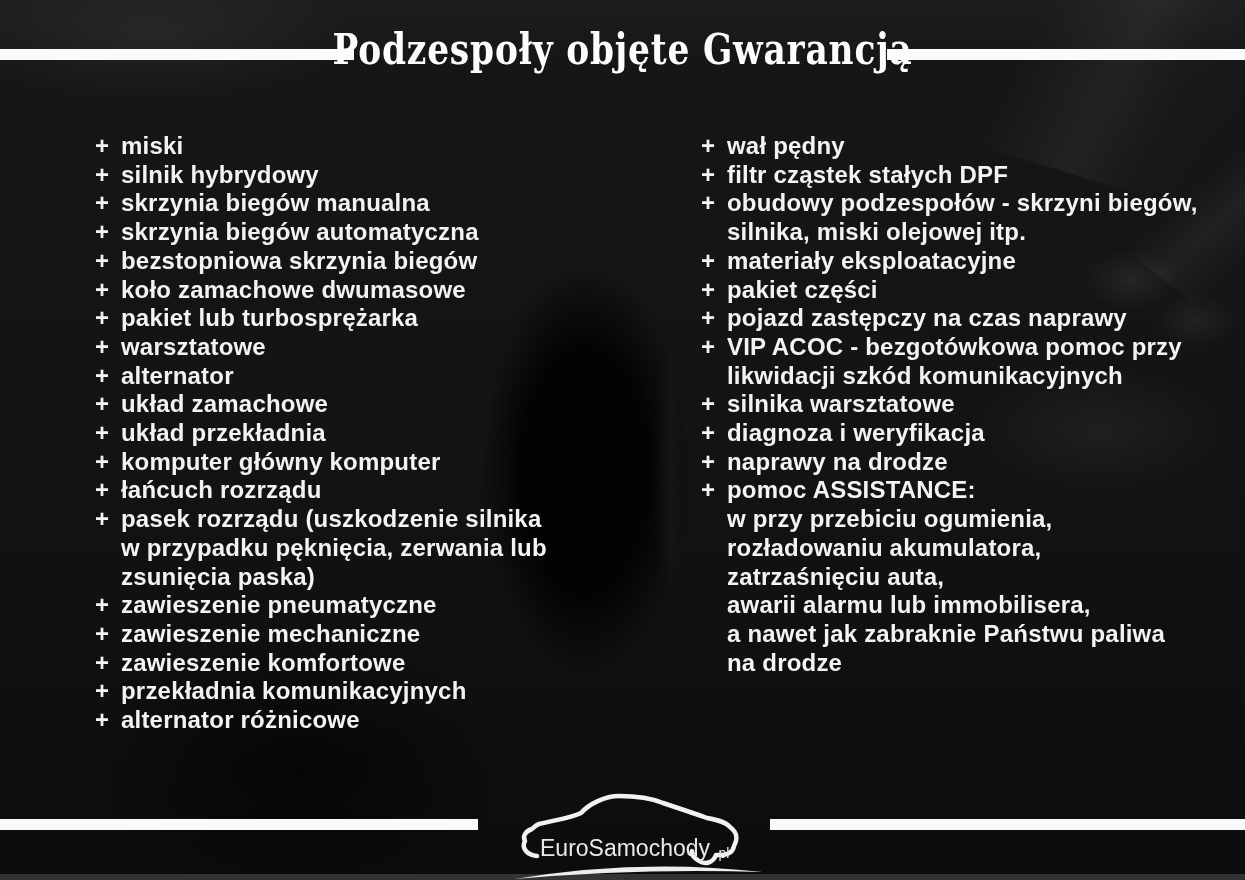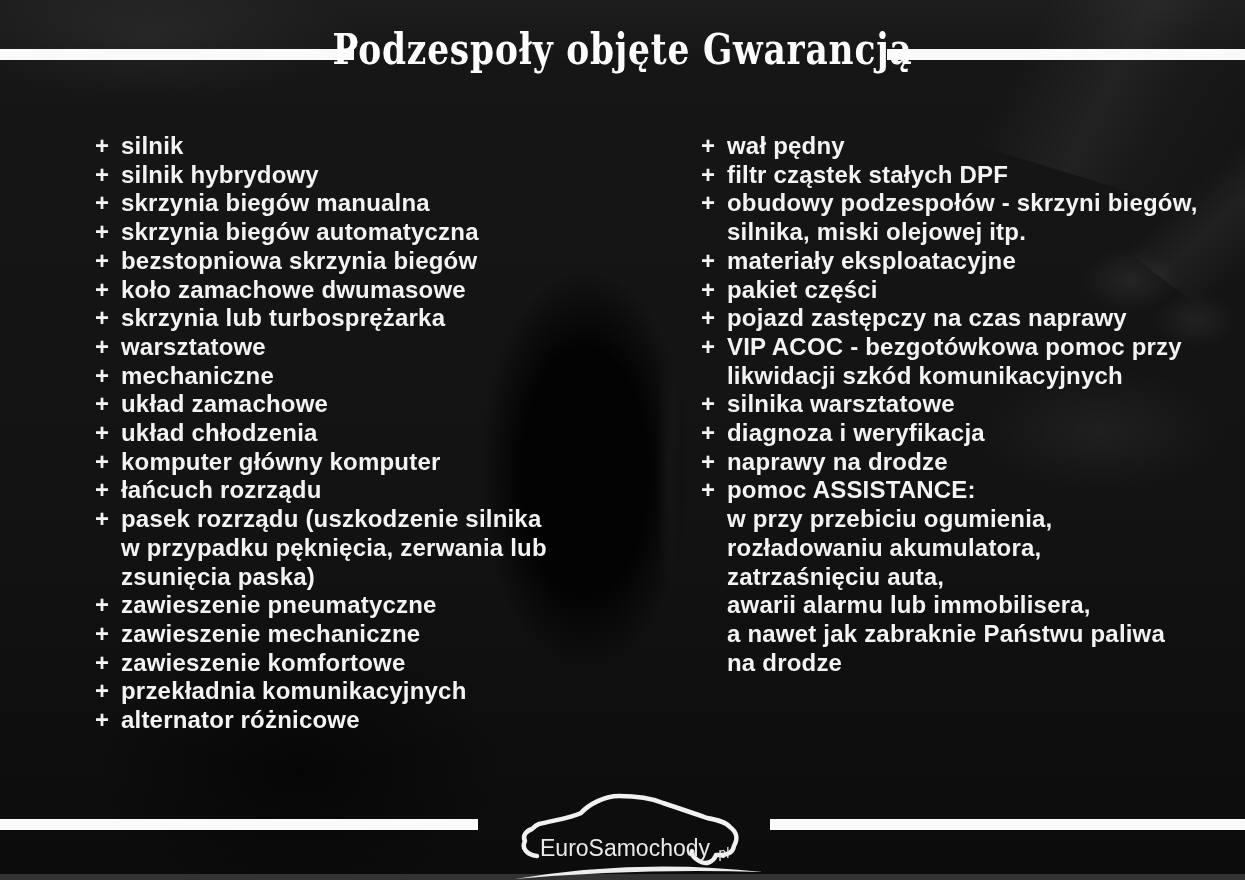--- a/index.html
+++ b/index.html
@@ -84,21 +84,21 @@
 
   <div class="bar tl"></div>
   <div class="bar tr"></div>
   <div class="title-wrap">
     <span class="title">Podzespoły objęte Gwarancją</span>
   </div>
 
   <div class="col left">
       <div class="item">
         <span class="plus">+</span>
-        <span class="txt">silnik</span>
+        <span class="txt">miski</span>
       </div>
       <div class="item">
         <span class="plus">+</span>
         <span class="txt">silnik hybrydowy</span>
       </div>
       <div class="item">
         <span class="plus">+</span>
         <span class="txt">skrzynia biegów manualna</span>
       </div>
       <div class="item">
@@ -108,37 +108,37 @@
       <div class="item">
         <span class="plus">+</span>
         <span class="txt">bezstopniowa skrzynia biegów</span>
       </div>
       <div class="item">
         <span class="plus">+</span>
         <span class="txt">koło zamachowe dwumasowe</span>
       </div>
       <div class="item">
         <span class="plus">+</span>
-        <span class="txt">skrzynia lub turbosprężarka</span>
+        <span class="txt">pakiet lub turbosprężarka</span>
       </div>
       <div class="item">
         <span class="plus">+</span>
         <span class="txt">warsztatowe</span>
       </div>
       <div class="item">
         <span class="plus">+</span>
-        <span class="txt">mechaniczne</span>
+        <span class="txt">alternator</span>
       </div>
       <div class="item">
         <span class="plus">+</span>
         <span class="txt">układ zamachowe</span>
       </div>
       <div class="item">
         <span class="plus">+</span>
-        <span class="txt">układ chłodzenia</span>
+        <span class="txt">układ przekładnia</span>
       </div>
       <div class="item">
         <span class="plus">+</span>
         <span class="txt">komputer główny komputer</span>
       </div>
       <div class="item">
         <span class="plus">+</span>
         <span class="txt">łańcuch rozrządu</span>
       </div>
       <div class="item">

